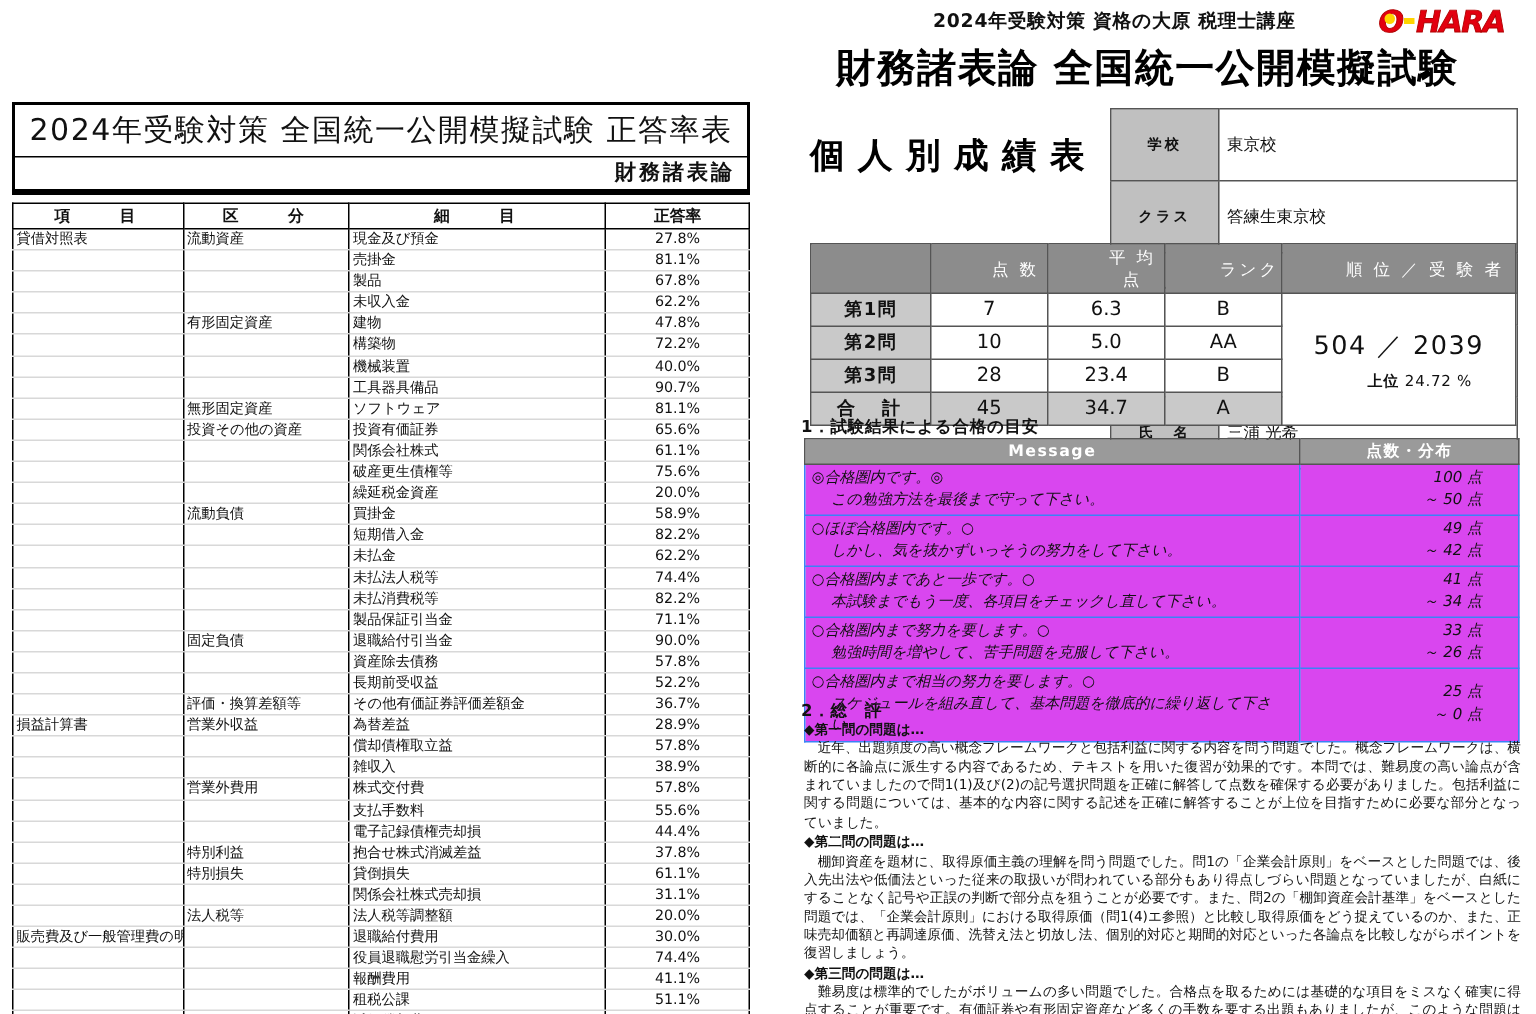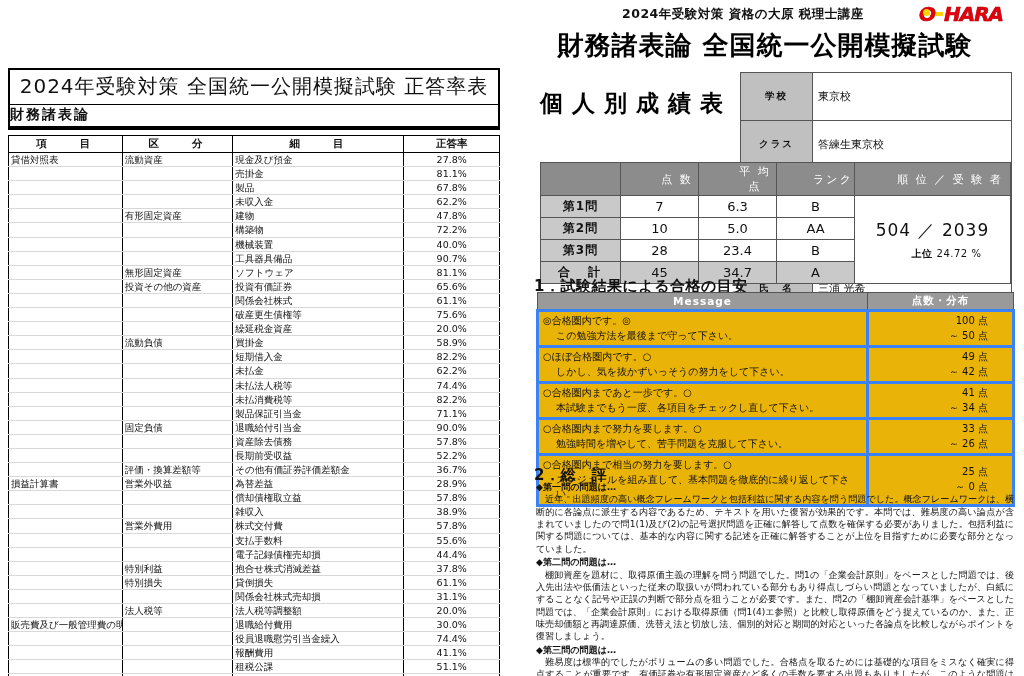--- a/index.html
+++ b/index.html
@@ -30,20 +30,21 @@
   .lt-title {
     text-align: center;
     font-size: 20px;
     letter-spacing: 1px;
     padding: 3px 0 4px 0;
     border-bottom: 1px solid #000;
     font-weight: 400;
     color: #111;
   }
   .lt-subject {
+    text-align: right;
     font-size: 14px;
     font-weight: bold;
     letter-spacing: 2px;
     padding: 1px 8px 2px 0;
     border-bottom: 2px solid #000;
     color: #111;
   }
   .lt-gap { height: 5px; }
 
   table.ratetable {
@@ -244,21 +245,21 @@
     vertical-align: middle;
     background: #fff;
   }
   .rank-big { font-size: 17px; letter-spacing: 1px; color:#111; }
   .rank-sub { font-size: 10px; margin-top: 5px; color:#111; letter-spacing: 0.5px; padding-left: 28px; }
   .rank-sub .lbl { font-weight: bold; }
 
   
   .sec-head {
     position: absolute;
-    font-size: 15px;
+    font-size: 11px;
     font-weight: bold;
     color: #111;
     letter-spacing: 0.5px;
   }
   #sec1 { left: 22px; top: 277px; }
   #sec2 { left: 22px; top: 466px; }
 
   
   #msg-table {
     position: absolute;
@@ -273,27 +274,28 @@
     border: 1px solid #555;
     background: #9a9a9a;
     color: #fff;
     font-size: 10.5px;
     font-weight: bold;
     text-align: center;
     height: 16px;
     letter-spacing: 1px;
   }
   #msg-table td {
-    border: 3px solid #3b82f6;
+    border: 1px solid #3b82f6;
     font-size: 10px;
     color: #111;
     vertical-align: middle;
     padding: 2px 4px;
     height: 30px;
-    background: #eab308;
+    background: #d946ef;
+    font-style: italic;
   }
   #msg-table td.msg { line-height: 1.45; }
   #msg-table td.msg .l2 { padding-left: 13px; display: block; }
   #msg-table td.dist {
     text-align: right;
     padding-right: 24px;
     line-height: 1.45;
     font-size: 10px;
   }
 

